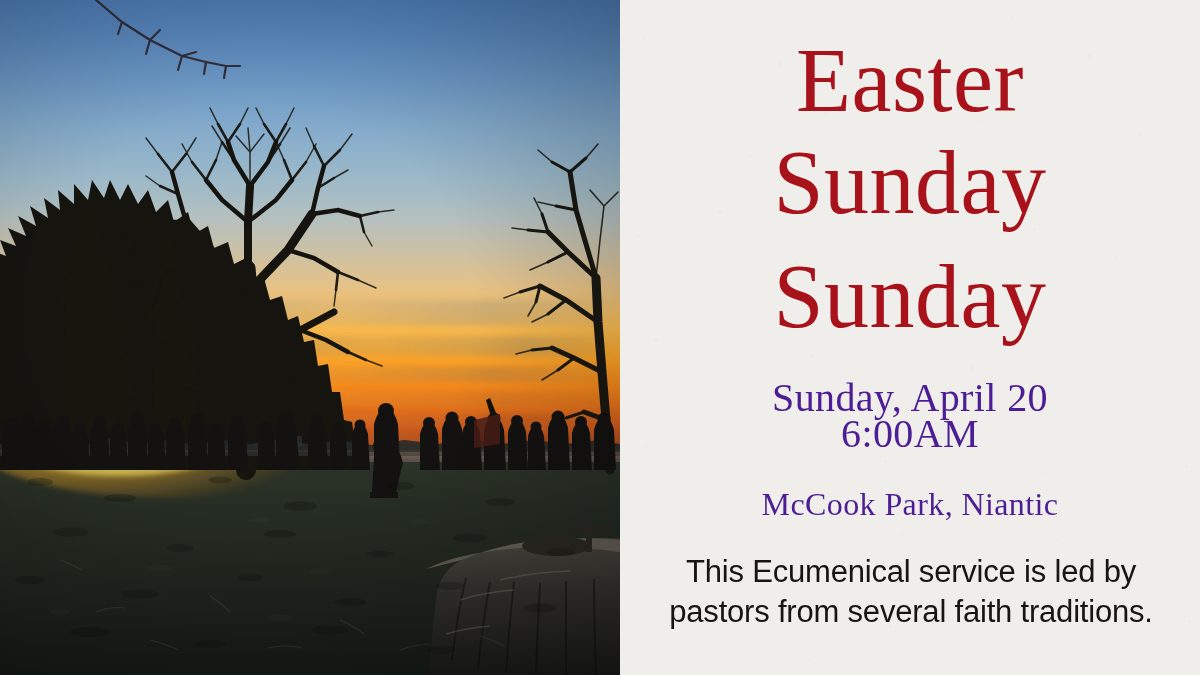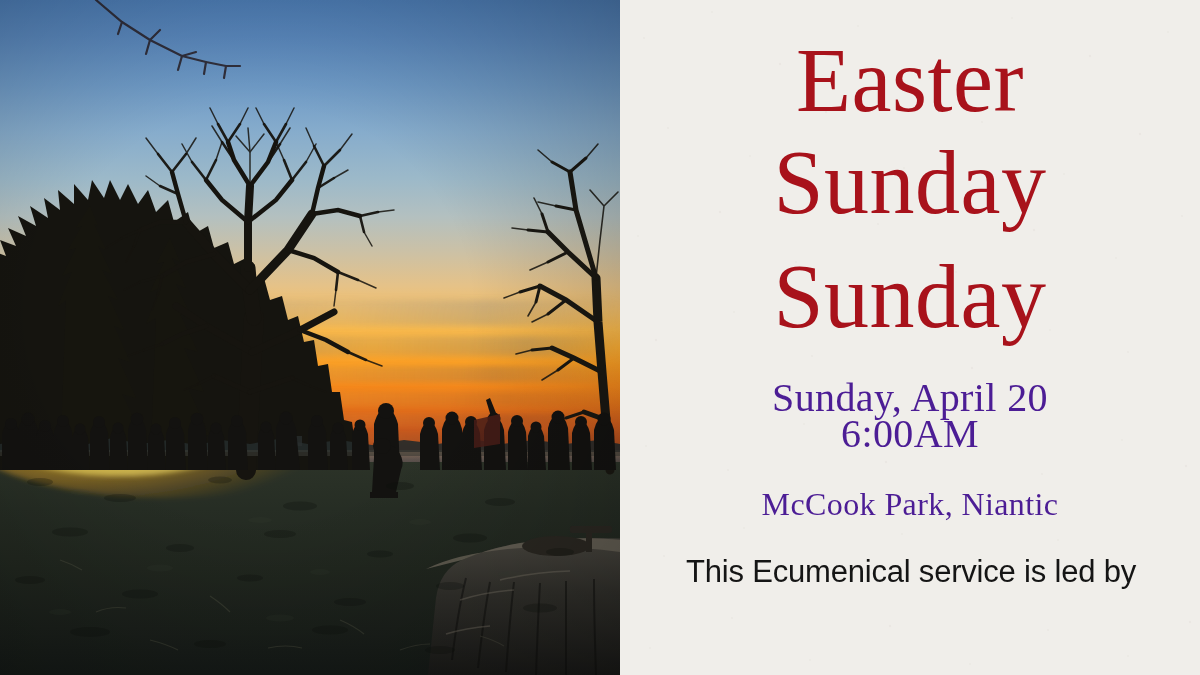--- a/index.html
+++ b/index.html
@@ -522,18 +522,19 @@
       <div class="title title-1">Easter</div>
       <div class="title title-2">Sunday</div>
       <div class="title title-3">Sunday</div>
 
       <div class="detail detail-1">Sunday, April 20</div>
       <div class="detail detail-2">6:00AM</div>
       <div class="detail detail-3">McCook Park, Niantic</div>
 
       <div class="note">
         <span>This Ecumenical service is led by</span>
+        <span>pastors from several faith traditions.</span>
       </div>
 
     </div>
   </div>
 
 </div>
 
 </body></html>

